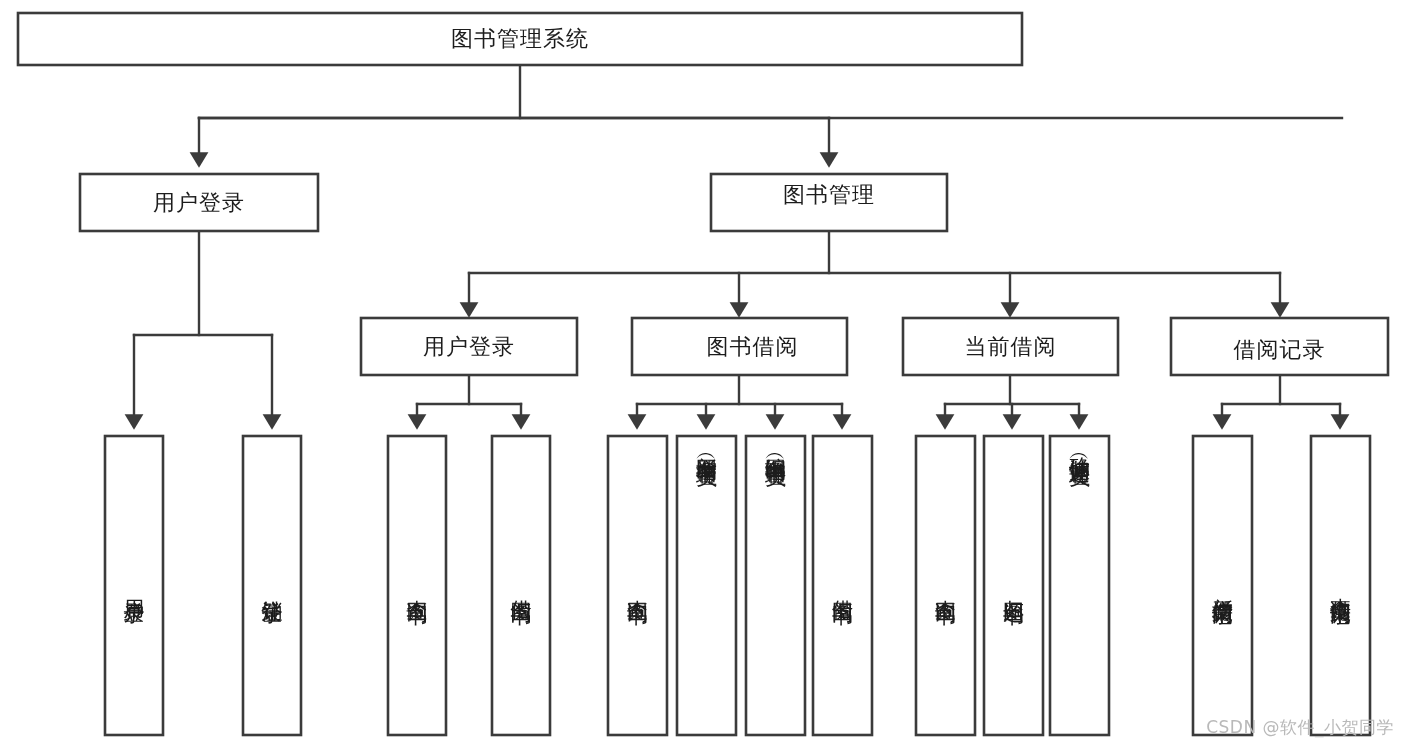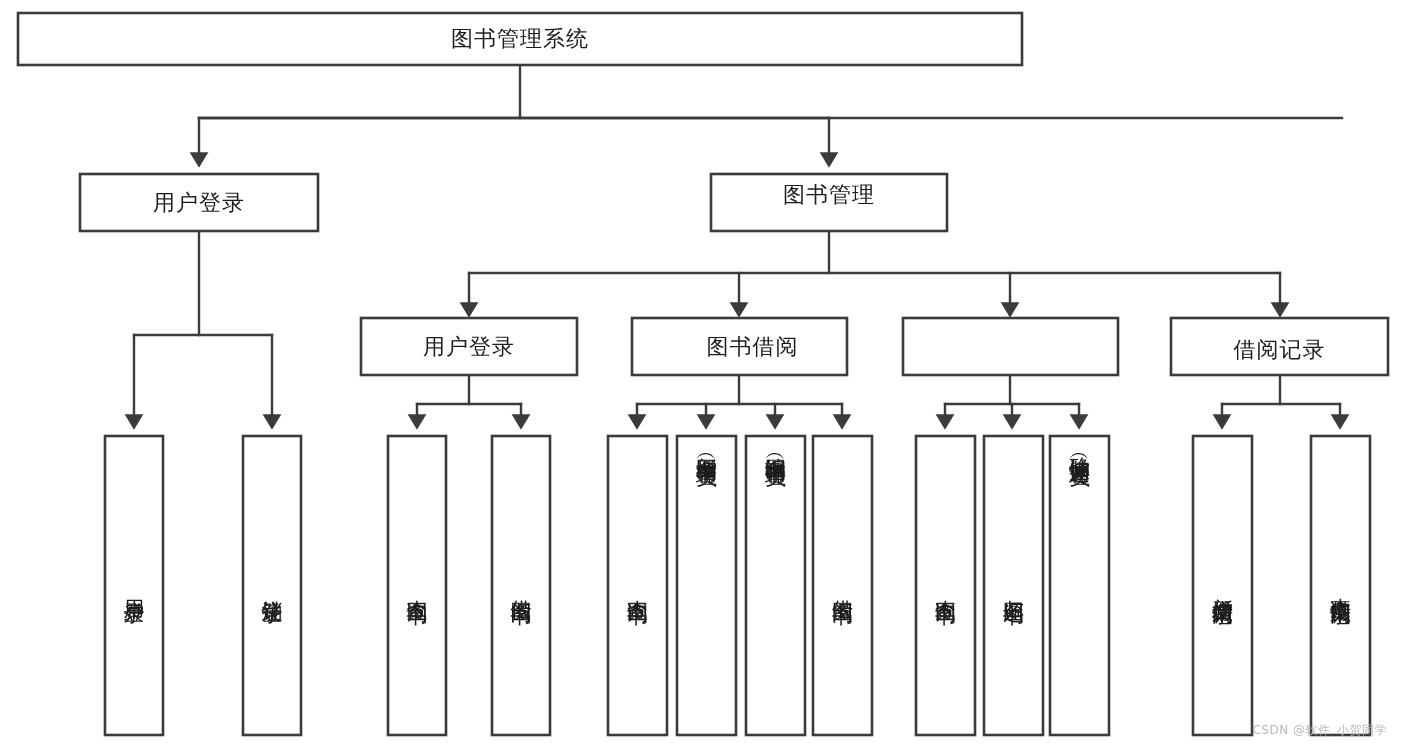--- a/index.html
+++ b/index.html
@@ -64,24 +64,24 @@
   }
   .hlabel-text {
     font-family: "DejaVu Sans", "Liberation Sans", sans-serif;
     font-size: 22px;
     color: #1c1c1c;
     letter-spacing: 1px;
     white-space: nowrap;
   }
   #watermark {
     position: absolute;
-    right: 18px;
+    right: 11px;
     bottom: 8px;
     font-family: "DejaVu Sans", "Liberation Sans", sans-serif;
-    font-size: 12px;
+    font-size: 17px;
     color: #b9b9b9;
     letter-spacing: 0.5px;
     white-space: nowrap;
   }
 </style>
 </head>
 <body>
 
 <div id="diagram-root">
 
@@ -189,20 +189,23 @@
   </div>
 
   <div class="hlabel-wrap" style="left:361px; top:318px; width:216px; height:57px;">
     <span class="hlabel-text">用户登录</span>
   </div>
 
   <div class="hlabel-wrap" style="left:632px; top:318px; width:241px; height:57px;">
     <span class="hlabel-text">图书借阅</span>
   </div>
 
+  <div class="hlabel-wrap" style="left:903px; top:318px; width:215px; height:57px;">
+    <span class="hlabel-text">当前借阅</span>
+  </div>
 
   <div class="hlabel-wrap" style="left:1171px; top:318px; width:217px; height:64px;">
     <span class="hlabel-text">借阅记录</span>
   </div>
 
   <div class="vlabel-wrap" style="left:105px; top:436px; width:58px; height:299px;">
     <span class="vlabel-text">用户登录</span>
   </div>
   <div class="vlabel-wrap" style="left:243px; top:436px; width:58px; height:299px;">
     <span class="vlabel-text">注销登录</span>

